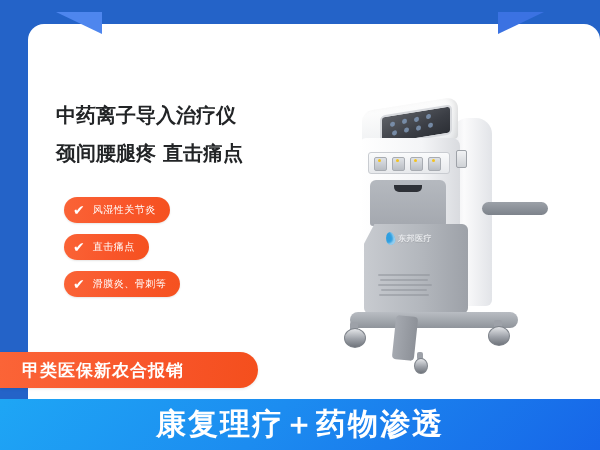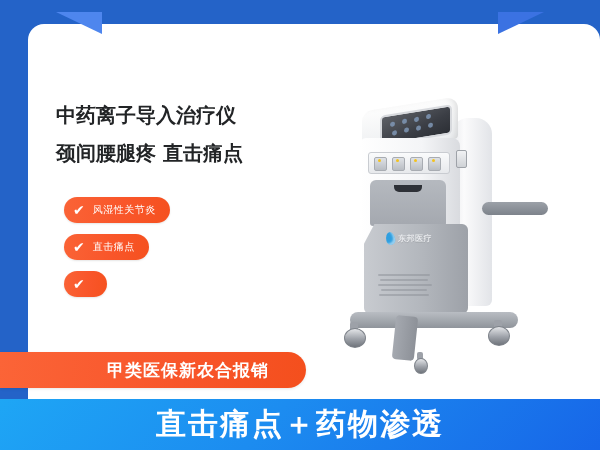--- a/index.html
+++ b/index.html
@@ -62,23 +62,22 @@
   }
   .pill .ptxt{
     color:#ffffff;font-size:10px;font-weight:normal;letter-spacing:.5px;
     font-family:"DejaVu Sans",sans-serif;white-space:nowrap;
   }
   
   .orange-banner{
     position:absolute;left:0px;top:352px;width:258px;height:36px;
     background:linear-gradient(95deg,#fb6437 0%,#f8552a 60%,#f44f1d 100%);
     border-radius:0 18px 18px 0;
-    display:flex;align-items:center;justify-content:center;
+    display:flex;align-items:center;justify-content:flex-start;
     box-shadow:0 1px 3px rgba(0,0,0,.10);
-    padding-left:48px;
   }
   .orange-banner span{
     color:#ffffff;font-size:17px;font-weight:bold;letter-spacing:1px;
     font-family:"DejaVu Sans",sans-serif;padding-left:22px;
   }
   
   .bottom-bar{
     position:absolute;left:0;top:399px;width:600px;height:51px;
     background:linear-gradient(135deg,#1ea6f5 0%,#1c8cf0 45%,#1766e8 100%);
     display:flex;align-items:center;justify-content:center;
@@ -229,20 +228,21 @@
     <div class="pill">
       <span class="chk">✔</span>
       <span class="ptxt">风湿性关节炎</span>
     </div>
     <div class="pill">
       <span class="chk">✔</span>
       <span class="ptxt">直击痛点</span>
     </div>
     <div class="pill">
       <span class="chk">✔</span>
+      <span class="ptxt">滑膜炎、骨刺等</span>
     </div>
   </div>
 
   <div class="device">
     <div class="dev-tower"></div>
     <div class="dev-handle"></div>
     <div class="dev-head"></div>
     <div class="dev-screen">
       <i style="left:8px;top:6px"></i>
         <i style="left:20px;top:5px"></i>
@@ -297,16 +297,16 @@
         <span class="whl"></span>
       </div>
   </div>
 
   <div class="orange-banner">
     <span>甲类医保新农合报销</span>
   </div>
 
 
   <div class="bottom-bar">
-    <span>直击痛点＋药物渗透</span>
+    <span>康复理疗＋药物渗透</span>
   </div>
 
 </div>
 
 </body></html>

